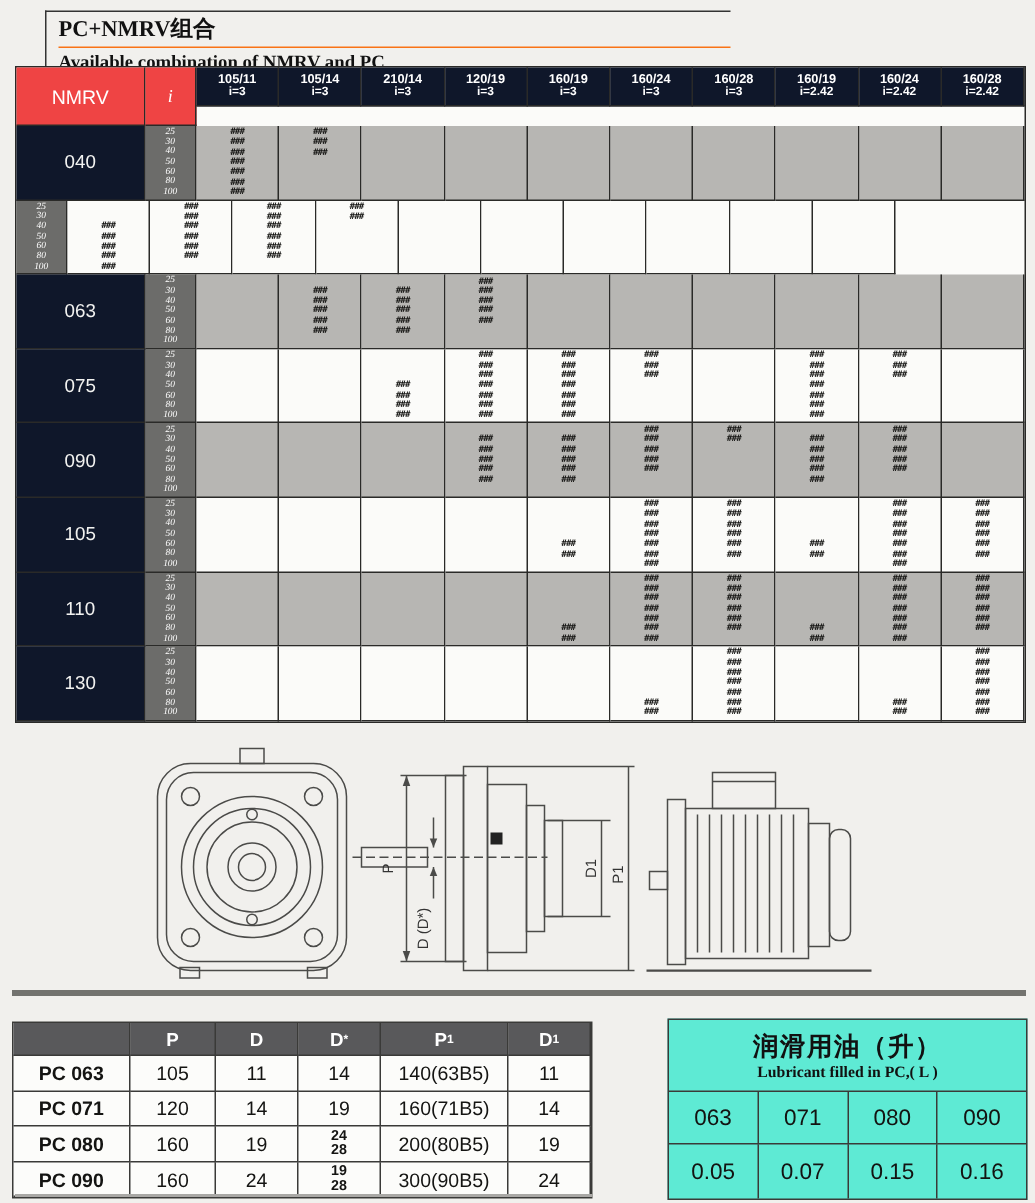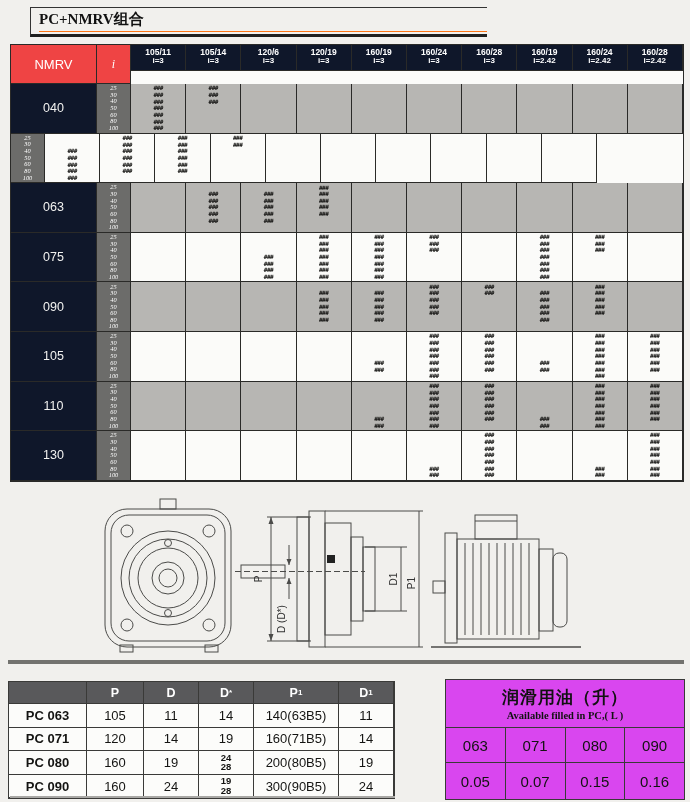--- a/index.html
+++ b/index.html
@@ -39,53 +39,54 @@
   .drow{display:flex;height:23.6px}
   .dhead{height:22px}
   .dcell{border-right:1px solid #3a3a38;border-bottom:1px solid #3a3a38;box-sizing:border-box;display:flex;align-items:center;justify-content:center;font-size:13px;color:#141412}
   .c0{width:78px}.c1{width:57px}.c2{width:55px}.c3{width:55px}.c4{width:85px}.c5{width:55px}
   .dh{background:#59595b;color:#fff;font-weight:bold;font-size:12.5px}
   .dh sub,.dh sup{font-size:8px}
   .dname{font-weight:bold}
   .dstack{white-space:pre-line;font-size:9.5px;line-height:1.05;font-weight:bold;text-align:center}
   .dshadow{position:absolute;left:10px;top:796px;width:385px;height:2px;background:#a9a8a5}
   
-  .ltable{position:absolute;left:445px;top:679px;width:240px;box-sizing:border-box;border:1px solid #3a3a38;background:#d946ef}
+  .ltable{position:absolute;left:445px;top:679px;width:240px;box-sizing:border-box;border:1px solid #3a3a38;background:#5eead4}
   .lhead{height:47px;border-bottom:1px solid #3a3a38;display:flex;flex-direction:column;align-items:center;justify-content:center}
   .ltitle{font-family:"Liberation Serif",serif;font-size:17px;font-weight:bold;color:#111;letter-spacing:1px}
   .lsub{font-family:"Liberation Serif",serif;font-size:10.5px;font-weight:bold;color:#111;margin-top:1px}
   .lrow{display:flex;height:35px}
   .lrow2{height:36px}
   .lcell{flex:1;border-right:1px solid #3a3a38;border-bottom:1px solid #3a3a38;box-sizing:border-box;display:flex;align-items:center;justify-content:center;font-size:15px;color:#131311}
   .lrow .lcell:last-child{border-right:none}
   .lrow2 .lcell{border-bottom:none}
 </style>
 </head>
 <body>
 
 <div class="titleblock">
   <div class="t-zh">PC+NMRV组合</div>
+  <div class="t-en">Available combination of NMRV and PC</div>
 </div>
 
 <div id="matrix" class="mtable">
     <div class="mhead">
       <div class="mcell corner nmrvw">NMRV</div>
       <div class="mcell corner iw">i</div>
       <div class="hright">
         <div class="hrow2">
           <div class="mcell shead">
             <div class="hsz">105/11</div>
             <div class="hrt">i=3</div>
           </div>
           <div class="mcell shead">
             <div class="hsz">105/14</div>
             <div class="hrt">i=3</div>
           </div>
           <div class="mcell shead">
-            <div class="hsz">120/6</div>
+            <div class="hsz">210/14</div>
             <div class="hrt">i=3</div>
           </div>
           <div class="mcell shead">
             <div class="hsz">120/19</div>
             <div class="hrt">i=3</div>
           </div>
           <div class="mcell shead">
             <div class="hsz">160/19</div>
             <div class="hrt">i=3</div>
           </div>
@@ -1057,21 +1058,21 @@
 28</div>
       <div class="dcell c4">300(90B5)</div>
       <div class="dcell c5">24</div>
     </div>
   </div>
 <div class="dshadow"></div>
 
 <div id="lube" class="ltable">
   <div class="lhead">
     <div class="ltitle">润滑用油（升）</div>
-    <div class="lsub">Available filled in PC,( L )</div>
+    <div class="lsub">Lubricant filled in PC,( L )</div>
   </div>
   <div class="lrow" id="lube-sizes">
       <div class="lcell">063</div>
       <div class="lcell">071</div>
       <div class="lcell">080</div>
       <div class="lcell">090</div>
     </div>
   <div class="lrow lrow2" id="lube-values">
       <div class="lcell">0.05</div>
       <div class="lcell">0.07</div>

